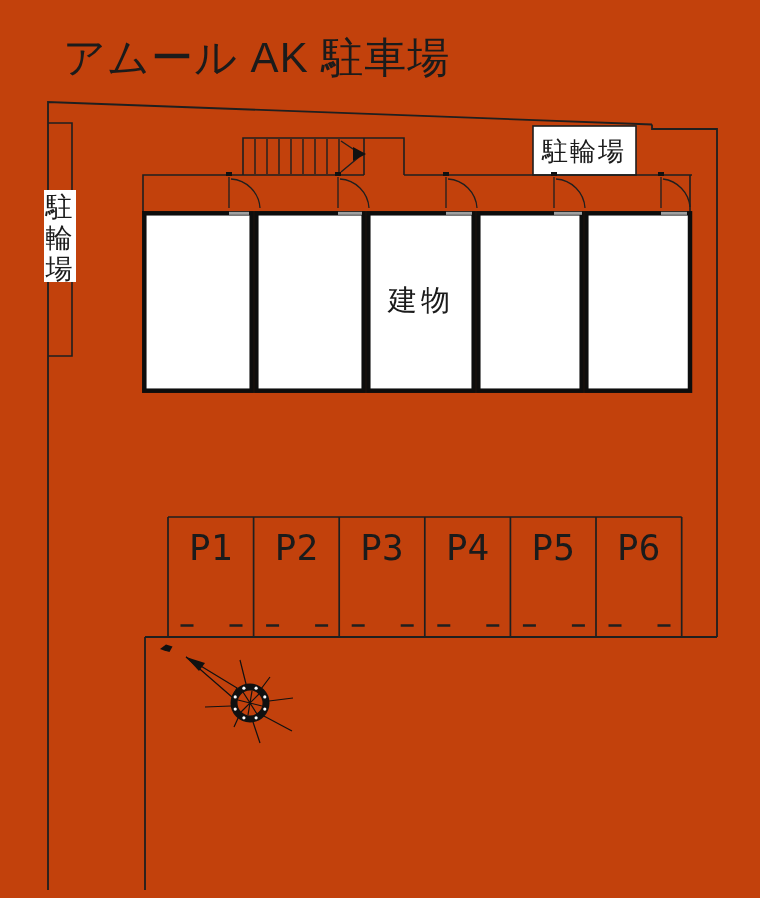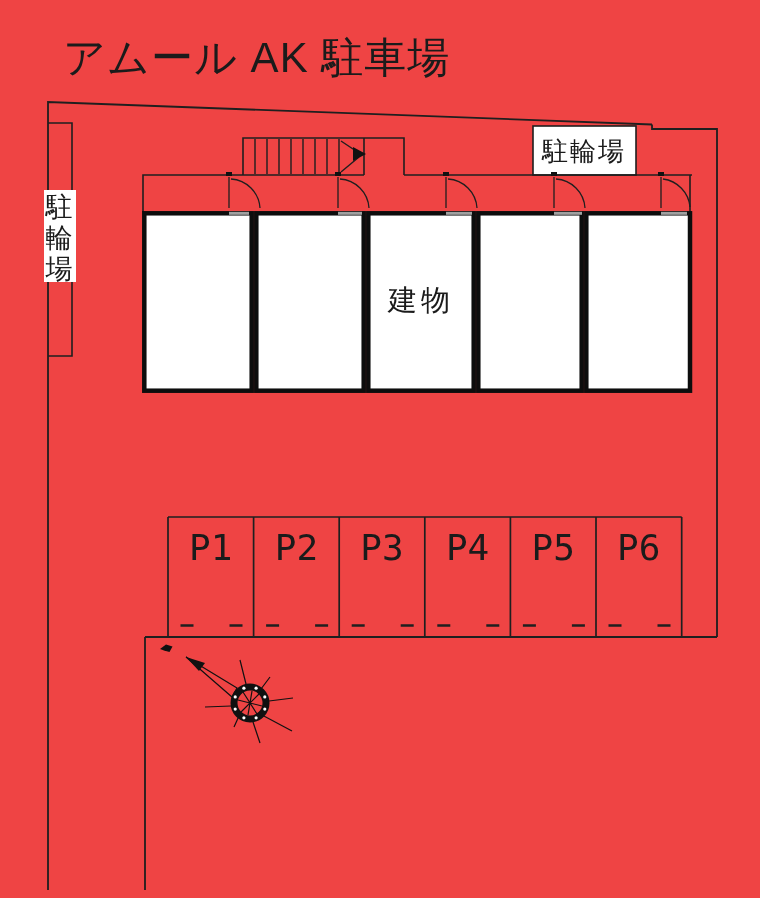--- a/index.html
+++ b/index.html
@@ -1,16 +1,16 @@
 <!DOCTYPE html>
 <html><head>
 <meta charset="utf-8">
 <style>
   html,body{margin:0;padding:0;background:#fff;}
-  .stage{position:relative;width:760px;height:898px;background:#ef4444;overflow:hidden;
+  .stage{position:relative;width:760px;height:898px;background:#c2410c;overflow:hidden;
          font-family:"Liberation Sans",sans-serif;text-align:right;}
   svg{display:block;}
   text{fill:#1b1b1b;}
   .cjk{font-family:"Liberation Sans",sans-serif;}
   .cad{font-family:"DejaVu Sans Mono",monospace;}
 </style>
 </head>
 <body>
 
 <div class="stage">

